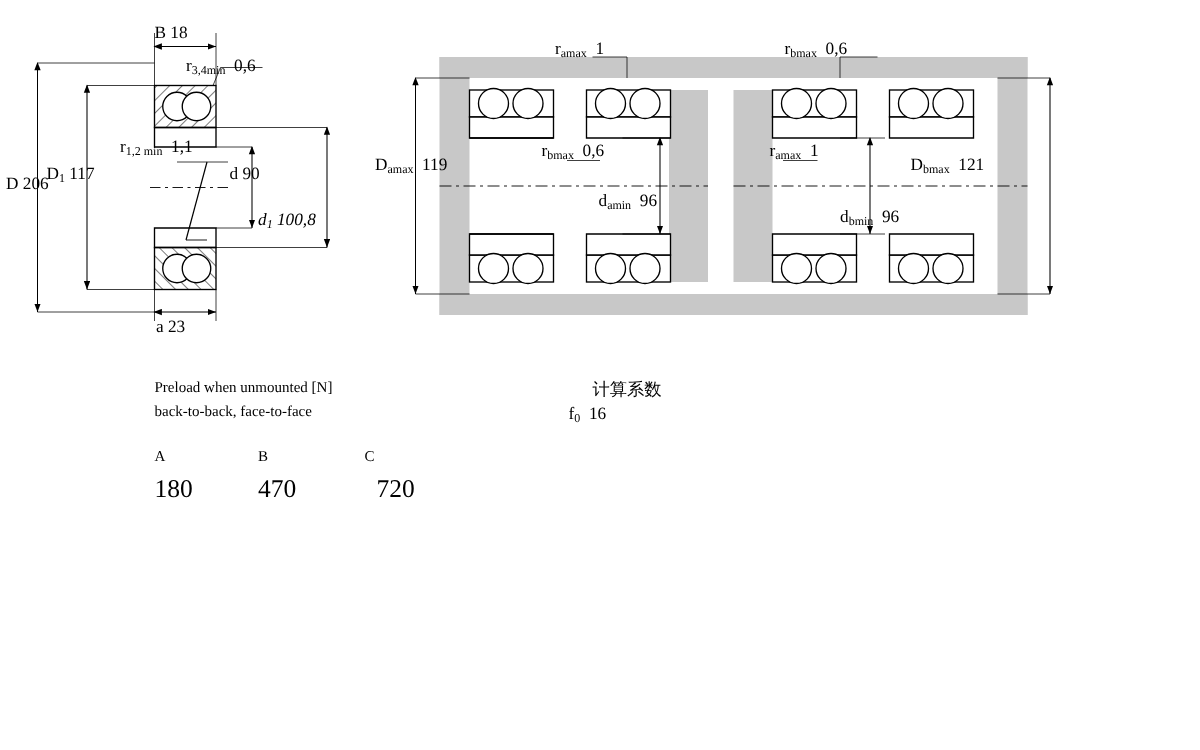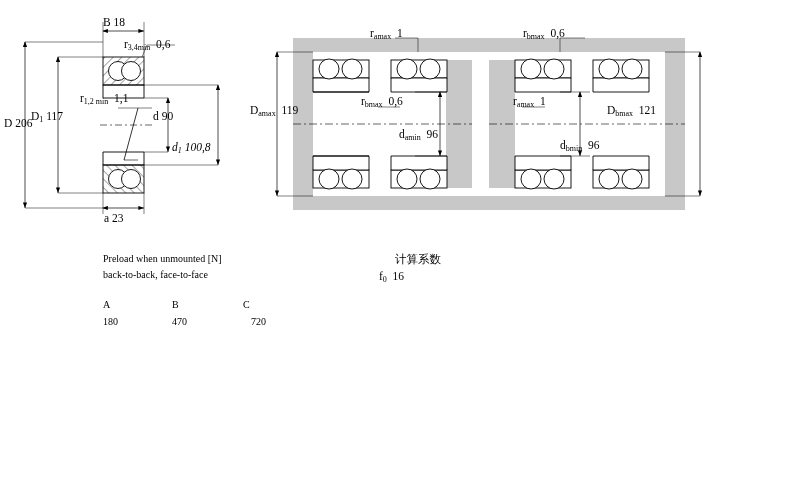--- a/index.html
+++ b/index.html
@@ -36,21 +36,21 @@
   }
   .lbl sub {
     font-size: 8px;
     vertical-align: baseline;
     position: relative;
     top: 2px;
   }
   .val {
     position: absolute;
     font-family: "Liberation Serif", serif;
-    font-size: 10px;
+    font-size: 17px;
     color: #000;
     white-space: nowrap;
   }
   .cap {
     position: absolute;
     font-family: "Liberation Serif", serif;
     font-size: 10px;
     white-space: nowrap;
     color: #000;
   }

